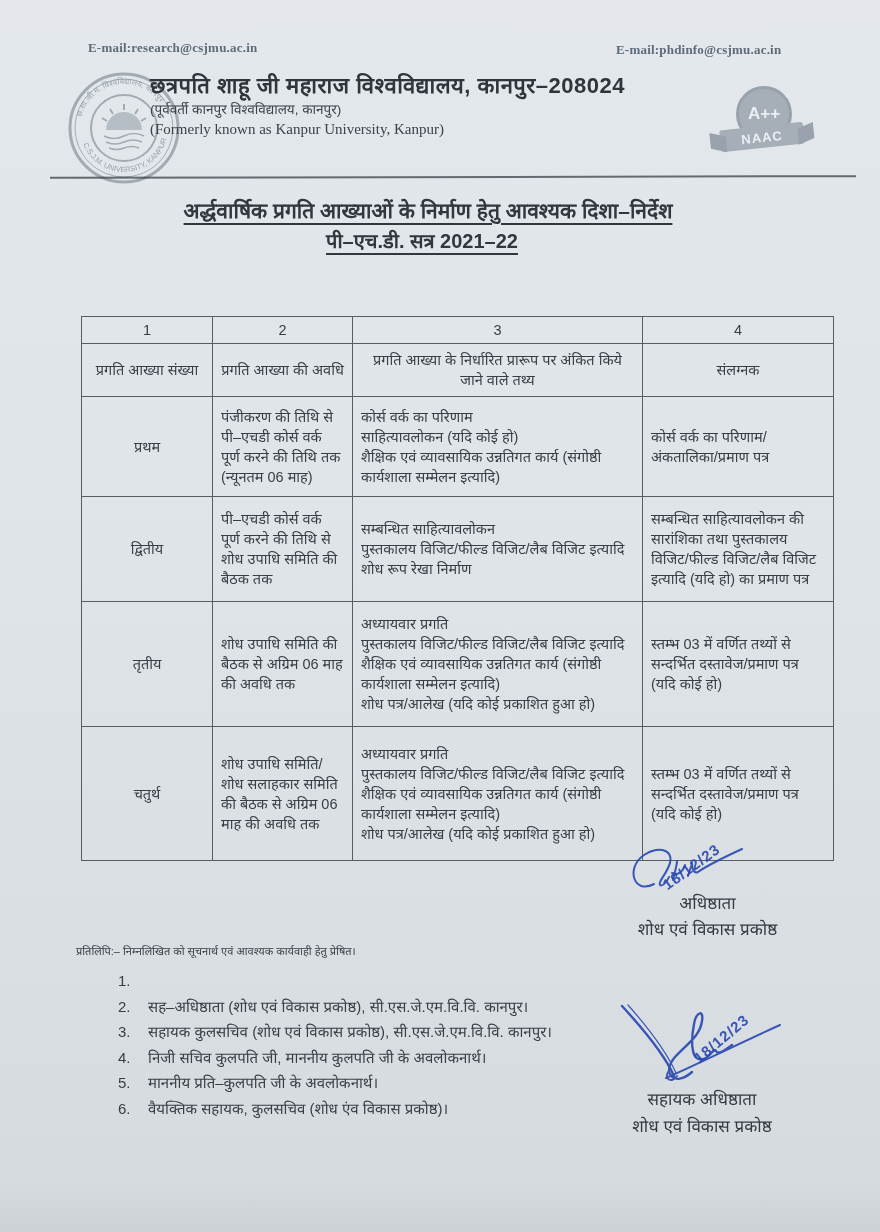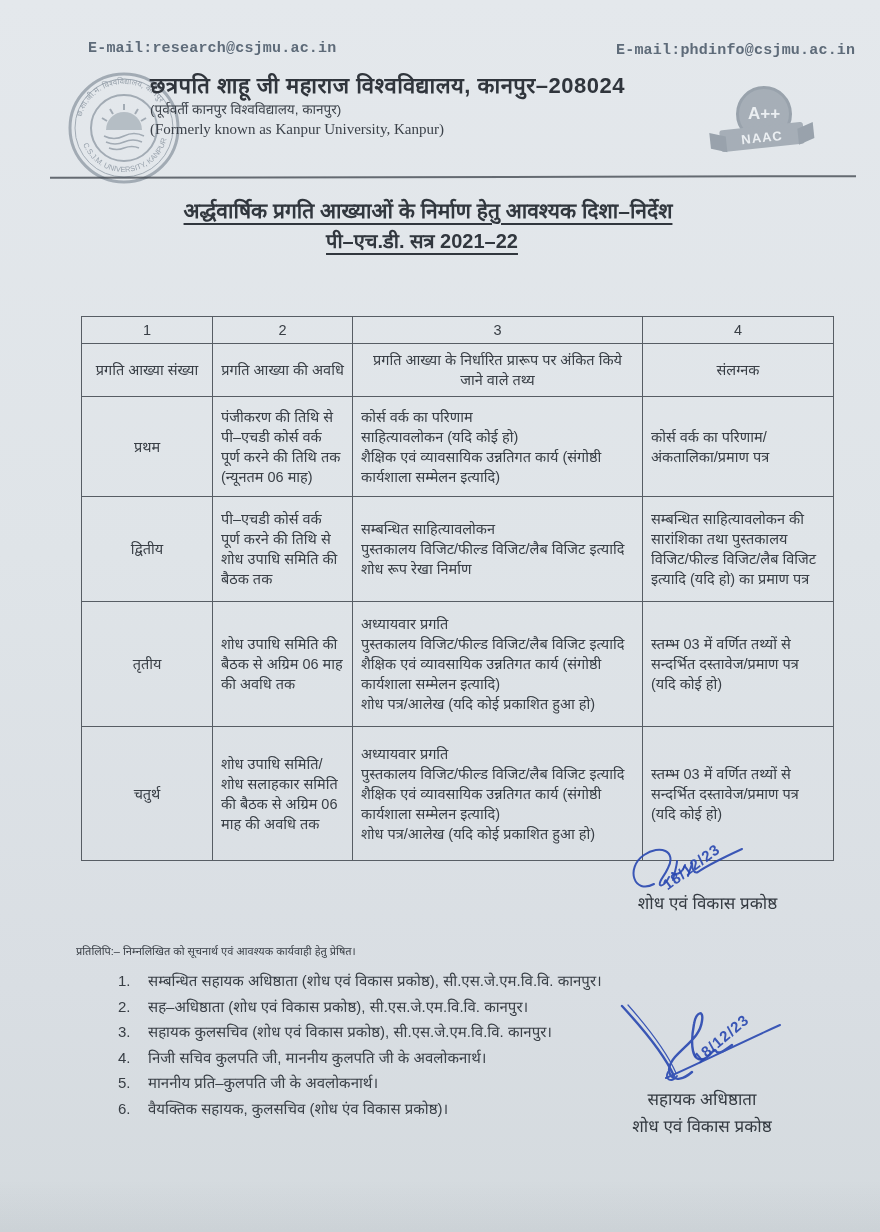--- a/index.html
+++ b/index.html
@@ -3,21 +3,21 @@
 <meta charset="utf-8">
 <style>
   html,body{margin:0;padding:0;background:#b9bec4;}
   .page{
     position:relative;width:880px;height:1232px;margin:0 auto;overflow:hidden;
     background:linear-gradient(180deg,#e4e8ec 0%,#dfe4e8 45%,#d9dee3 80%,#d4dade 100%);
     font-family:"Liberation Sans",sans-serif;color:#3a4047;
   }
   .abs{position:absolute;}
   
-  .email{font-family:Liberation Mono, monospace;font-weight:bold;font-size:15px;color:#5e6b79;letter-spacing:.2px;}
+  .email{font-family:Liberation Serif, serif;font-weight:bold;font-size:13px;color:#5e6b79;letter-spacing:.2px;}
   
   .seal-svg{opacity:.85;}
   
   .hdr{left:150px;top:72px;width:610px;text-align:left;}
   .hdr .hi-name{font-size:22px;font-weight:bold;color:#30353c;letter-spacing:.5px;line-height:28px;}
   .hdr .en-name{font-family:"Liberation Serif",serif;font-size:16.5px;font-weight:bold;color:#353b42;letter-spacing:.6px;line-height:23px;}
   .hdr .naac-line{font-size:14.5px;color:#3c424a;line-height:21px;}
   .hdr .formerly-hi{font-size:13.5px;color:#3c424a;line-height:19px;}
   .hdr .formerly-en{font-family:"Liberation Serif",serif;font-size:15px;color:#3c424a;line-height:20px;}
   .hrule{left:50px;top:176px;width:806px;border-top:2px solid rgba(58,64,72,.75);transform:rotate(-.12deg);}
@@ -177,28 +177,28 @@
     <svg width="140" height="64" viewBox="0 0 140 64">
       <g class="sig-ink" stroke-width="2">
         <path d="M44,46 C24,57 15,30 34,17 C50,6 67,13 58,30 C54,39 48,44 50,47 C52,49 57,44 59,39"></path>
         <path d="M63,42 C65,33 67,27 67,23 M62,35 C69,38 73,33 75,27"></path>
         <path d="M78,38 C80,31 82,27 82,25 C82,31 84,36 88,34 C95,29 106,23 132,11"></path>
       </g>
     </svg>
   </div>
   <div class="abs sig-date" style="left:658px;top:858px;transform:rotate(-36deg);">18/12/23</div>
   <div class="abs sig-label-block" style="left:600px;top:891px;width:215px;">
+    <div>अधिष्ठाता</div>
     <div>शोध एवं विकास प्रकोष्ठ</div>
   </div>
 
   <div class="abs copy-head">प्रतिलिपि:– निम्नलिखित को सूचनार्थ एवं आवश्यक कार्यवाही हेतु प्रेषित।</div>
   <div class="abs copy-list">
     <div class="copy-item">
       <span class="num">1.</span>
-      <span>सम्बन्धित सहायक अधिष्ठाता (शोध एवं विकास प्रकोष्ठ), सी.एस.जे.एम.वि.वि. कानपुर।</span>
     </div>
     <div class="copy-item">
       <span class="num">2.</span>
       <span>सह–अधिष्ठाता (शोध एवं विकास प्रकोष्ठ), सी.एस.जे.एम.वि.वि. कानपुर।</span>
     </div>
     <div class="copy-item">
       <span class="num">3.</span>
       <span>सहायक कुलसचिव (शोध एवं विकास प्रकोष्ठ), सी.एस.जे.एम.वि.वि. कानपुर।</span>
     </div>
     <div class="copy-item">

